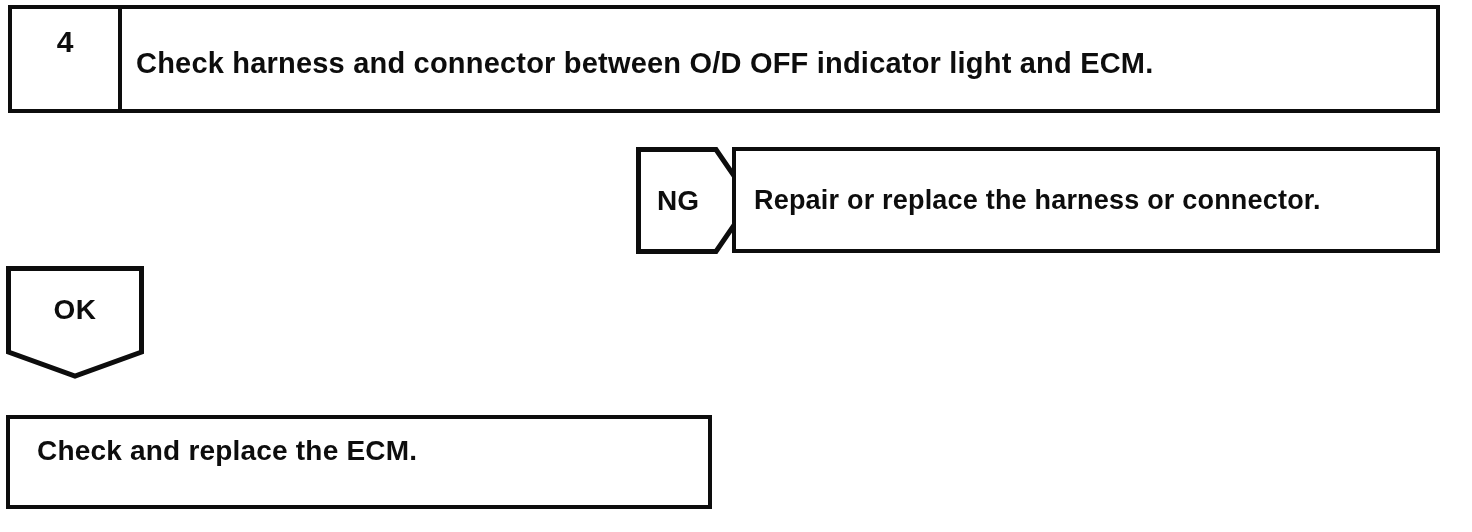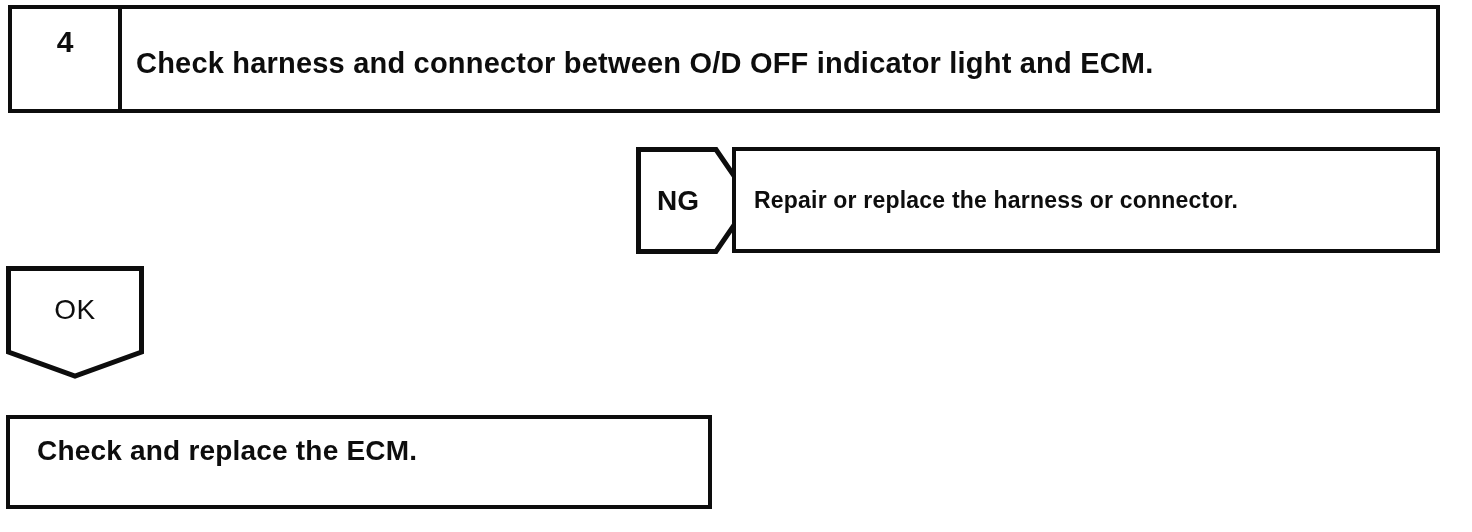--- a/index.html
+++ b/index.html
@@ -73,21 +73,21 @@
   }
   
   .repair-box {
     left: 732px;
     top: 147px;
     width: 708px;
     height: 106px;
     display: flex;
     align-items: center;
     padding-left: 18px;
-    font-size: 23px;
+    font-size: 27px;
     font-weight: bold;
     letter-spacing: 0.2px;
   }
   
   .ok-pentagon {
     position: absolute;
     left: 6px;
     top: 266px;
     width: 138px;
     height: 113px;
@@ -95,21 +95,21 @@
   .ok-pentagon .shape-label {
     position: absolute;
     left: 0;
     top: 0;
     width: 100%;
     height: 88px;
     display: flex;
     align-items: center;
     justify-content: center;
     font-size: 28px;
-    font-weight: normal;
+    font-weight: bold;
     letter-spacing: 0.5px;
   }
   
   .result-box {
     left: 6px;
     top: 415px;
     width: 706px;
     height: 94px;
     padding: 16px 18px 0 27px;
     font-size: 28px;

